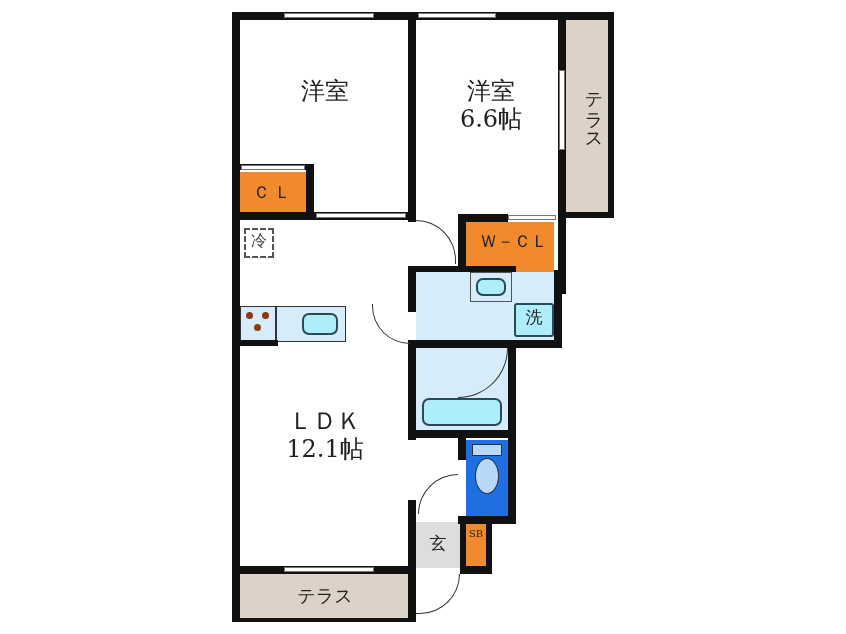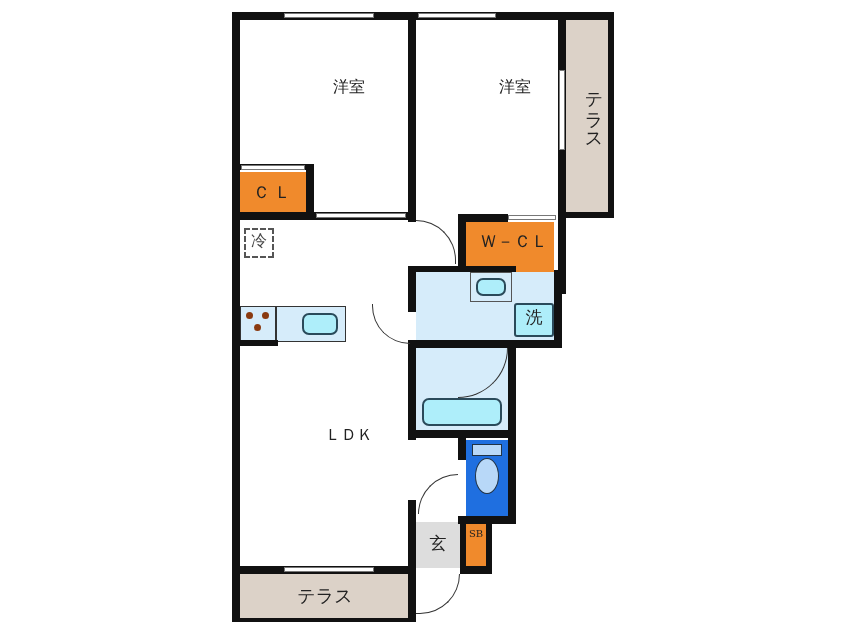--- a/index.html
+++ b/index.html
@@ -1,21 +1,21 @@
 <!DOCTYPE html>
 <html><head>
 <meta charset="utf-8">
 <style>
   html,body{margin:0;padding:0;background:#fff;}
   body{width:846px;height:634px;position:relative;overflow:hidden;font-family:"DejaVu Serif","Liberation Serif",serif;}
   .abs{position:absolute;box-sizing:border-box;}
   .wall{position:absolute;background:#111;}
   .win{position:absolute;background:#fff;border:1px solid #777;box-sizing:border-box;}
   .lbl{position:absolute;text-align:center;color:#222;line-height:1.15;}
-  .room-lbl{font-size:16px;padding-left:24px;}
+  .room-lbl{font-size:24px;}
   .orange{background:#f08a2c;}
   .terrace{background:#dcd2c8;}
   .lightblue{background:#d6ecfa;}
   .cyan{background:#aeeefa;border:2px solid #2a4a5a;border-radius:7px;}
   .door-arc{position:absolute;border:1.5px solid #333;box-sizing:border-box;}
 </style>
 </head>
 <body>
 
 <div class="abs terrace" style="left:566px;top:18px;width:46px;height:196px;"></div>
@@ -58,23 +58,25 @@
 <div class="abs cyan" style="left:302px;top:313px;width:36px;height:22px;"></div>
 
 <div class="abs" style="left:244px;top:228px;width:30px;height:30px;border:2px dashed #555;"></div>
 <div class="lbl" style="left:244px;top:232px;width:30px;font-size:16px;color:#444;">冷</div>
 
 <div class="lbl room-lbl" style="left:240px;top:78px;width:170px;">
   <div>洋室</div>
 </div>
 <div class="lbl room-lbl" style="left:416px;top:78px;width:150px;">
   <div>洋室</div>
+  <div>6.6帖</div>
 </div>
-<div class="lbl room-lbl" style="left:240px;top:426px;width:170px;">
+<div class="lbl room-lbl" style="left:240px;top:408px;width:170px;">
   <div>ＬＤＫ</div>
+  <div>12.1帖</div>
 </div>
 
 <div class="wall" style="left:232px;top:12px;width:382px;height:8px;"></div>
 <div class="wall" style="left:232px;top:12px;width:8px;height:610px;"></div>
 <div class="wall" style="left:608px;top:12px;width:6px;height:206px;"></div>
 <div class="wall" style="left:558px;top:212px;width:56px;height:6px;"></div>
 <div class="wall" style="left:408px;top:12px;width:8px;height:210px;"></div>
 <div class="wall" style="left:558px;top:12px;width:8px;height:282px;"></div>
 <div class="wall" style="left:232px;top:212px;width:184px;height:8px;"></div>
 <div class="wall" style="left:306px;top:164px;width:8px;height:56px;"></div>

